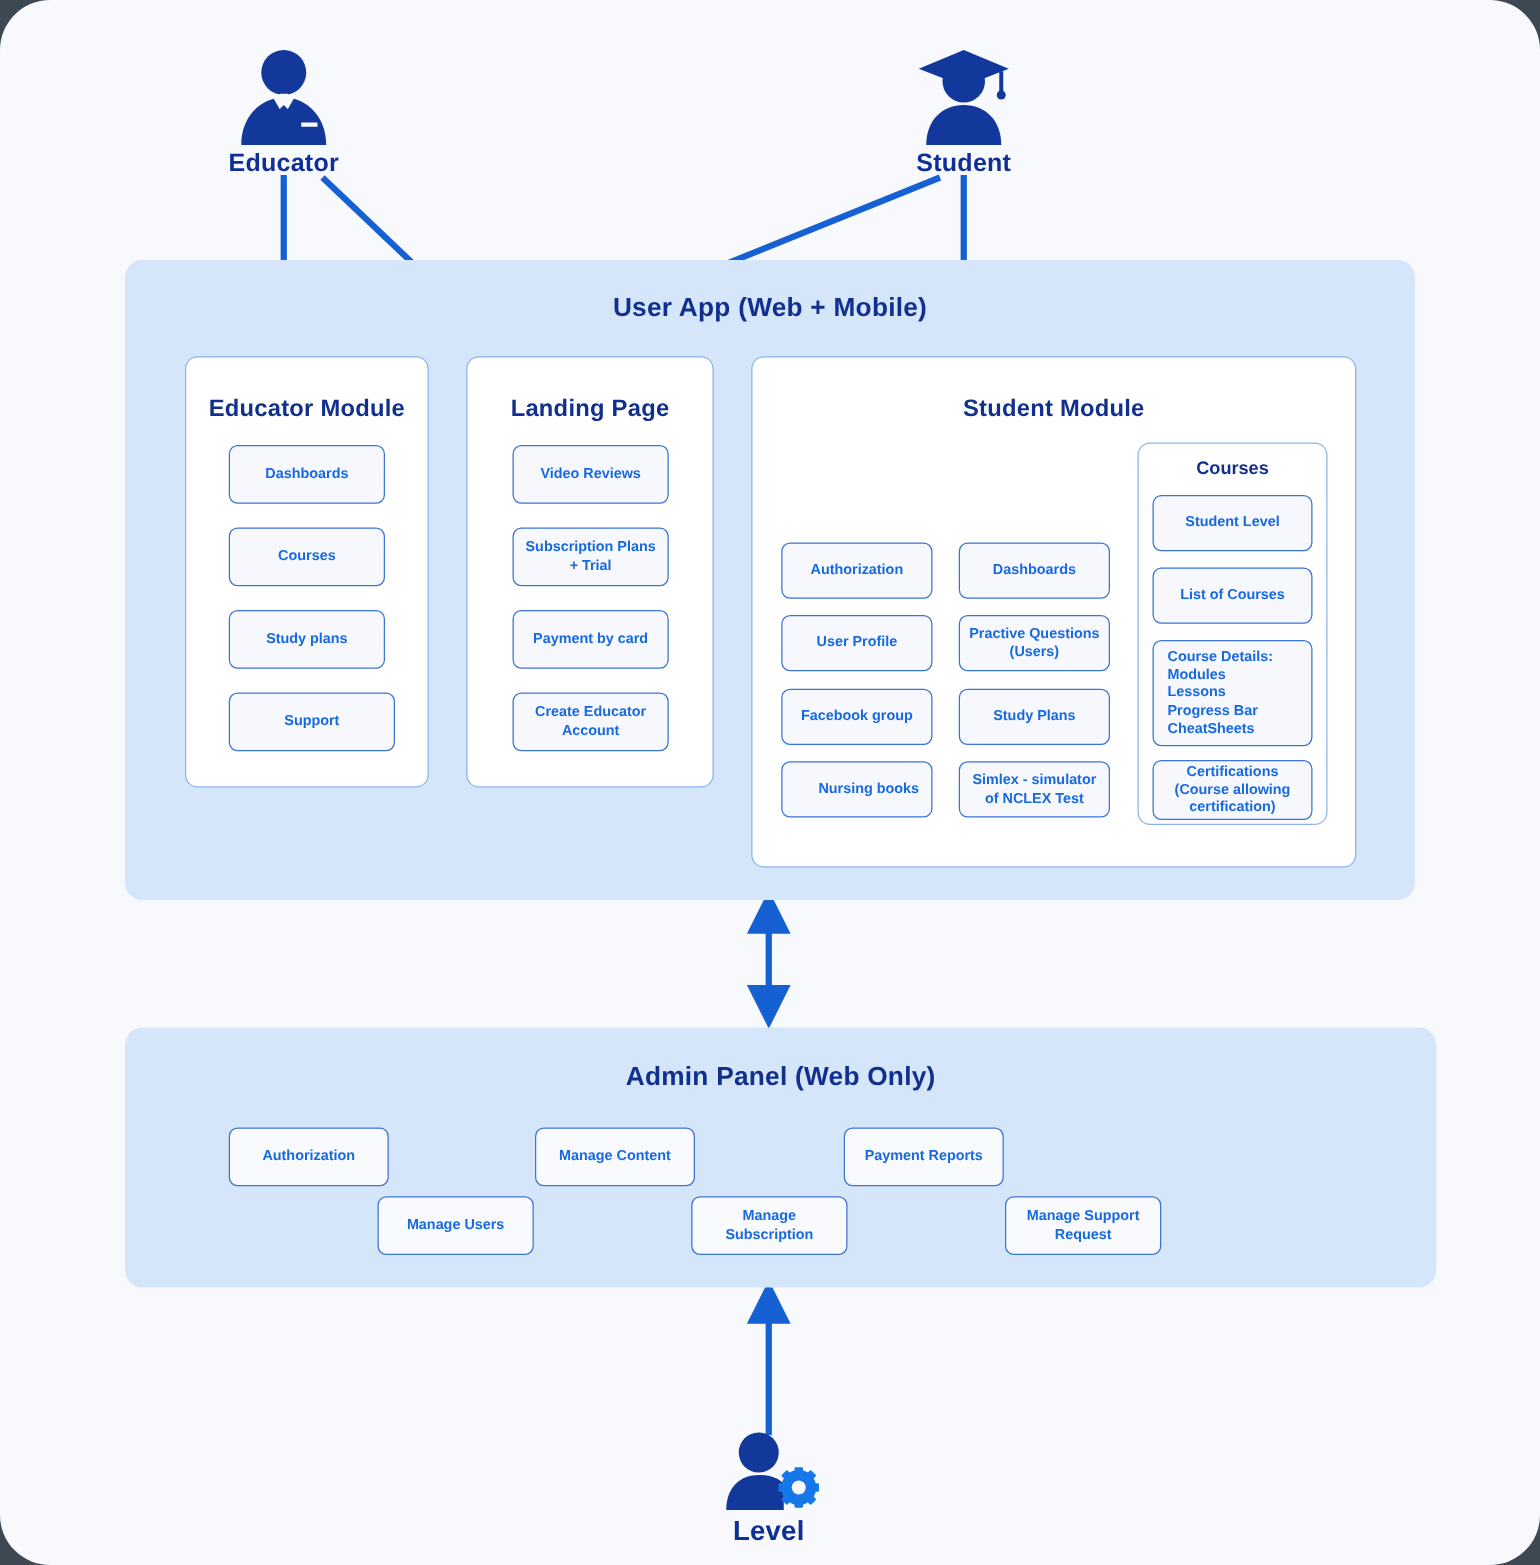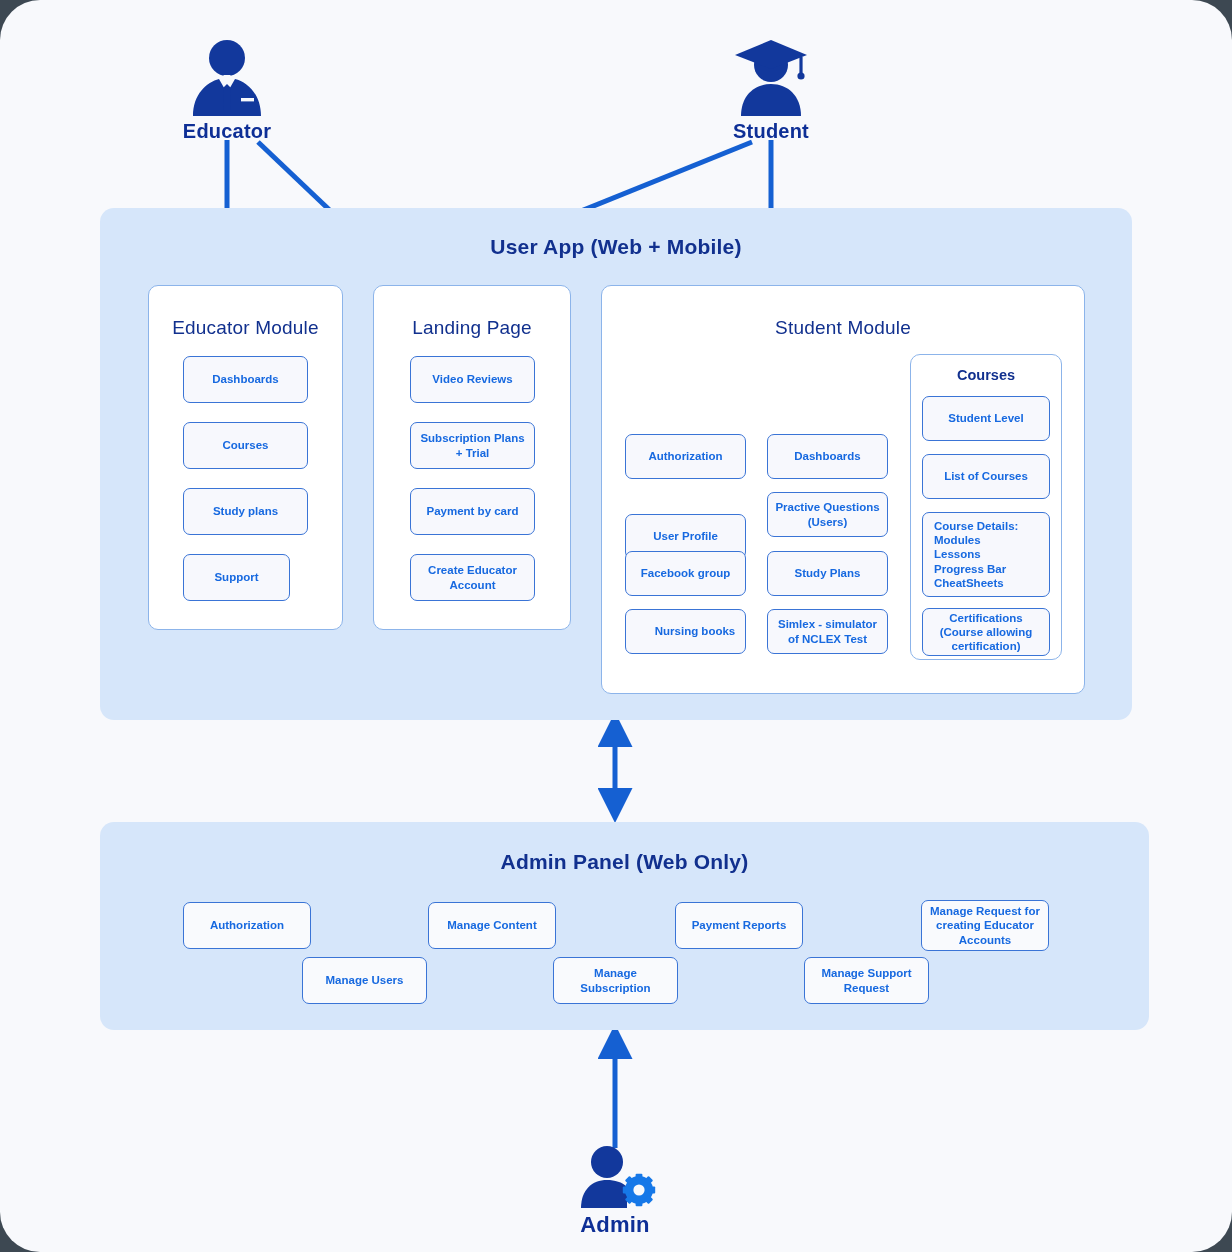--- a/index.html
+++ b/index.html
@@ -10,21 +10,21 @@
   
   .actor{position:absolute;text-align:center;}
   .actor .label{font-size:20px;font-weight:bold;color:#0e2f96;margin-top:4px;letter-spacing:.2px;}
 
   
   .panel{position:absolute;background:#d6e6fa;border-radius:14px;}
   .panel-title{position:absolute;font-size:21px;font-weight:bold;color:#11308e;text-align:center;width:100%;letter-spacing:.2px;}
 
   
   .col{position:absolute;background:#ffffff;border:1.3px solid #8cb4ea;border-radius:10px;box-sizing:border-box;}
-  .col-title{position:absolute;width:100%;text-align:center;font-size:19px;font-weight:normal;color:#11308e;letter-spacing:.2px;}
+  .col-title{position:absolute;width:100%;text-align:center;font-size:19px;font-weight:bold;color:#11308e;letter-spacing:.2px;}
 
   
   .box{position:absolute;background:#f7f8fd;border:1.3px solid #3a74d6;border-radius:7px;
        box-sizing:border-box;display:flex;align-items:center;justify-content:center;
        text-align:center;font-size:11.5px;font-weight:bold;color:#1769e0;line-height:1.22;padding:2px 5px;}
   .box.left{justify-content:flex-start;text-align:left;padding-left:11px;}
   .box.adm{background:#f9fafd;}
 
   .subcard{position:absolute;background:#ffffff;border:1.3px solid #8cb4ea;border-radius:10px;box-sizing:border-box;}
   .subcard-title{position:absolute;width:100%;text-align:center;font-size:14.5px;font-weight:bold;color:#11308e;}
@@ -91,36 +91,36 @@
   <div class="panel" style="left:100px;top:208px;width:1032px;height:512px;">
     <div class="panel-title" style="top:27px;left:0;">User App (Web + Mobile)</div>
   </div>
 
   <div class="col" style="left:148px;top:285px;width:195px;height:345px;">
     <div class="col-title" style="top:31px;">Educator Module</div>
   </div>
   <div class="box" style="left:183px;top:356px;width:125px;height:47px;">Dashboards</div>
   <div class="box" style="left:183px;top:422px;width:125px;height:47px;">Courses</div>
   <div class="box" style="left:183px;top:488px;width:125px;height:47px;">Study plans</div>
-  <div class="box" style="left:183px;top:554px;width:107px;height:47px;">Support</div>
+  <div class="box" style="left:183px;top:554px;width:133px;height:47px;">Support</div>
 
   <div class="col" style="left:373px;top:285px;width:198px;height:345px;">
     <div class="col-title" style="top:31px;">Landing Page</div>
   </div>
   <div class="box" style="left:410px;top:356px;width:125px;height:47px;">Video Reviews</div>
   <div class="box" style="left:410px;top:422px;width:125px;height:47px;">Subscription Plans + Trial</div>
   <div class="box" style="left:410px;top:488px;width:125px;height:47px;">Payment by card</div>
   <div class="box" style="left:410px;top:554px;width:125px;height:47px;">Create Educator Account</div>
 
   <div class="col" style="left:601px;top:285px;width:484px;height:409px;">
     <div class="col-title" style="top:31px;">Student Module</div>
   </div>
 
   <div class="box" style="left:625px;top:434px;width:121px;height:45px;">Authorization</div>
-  <div class="box" style="left:625px;top:514px;width:121px;height:45px;">User Profile</div>
+  <div class="box" style="left:625px;top:492px;width:121px;height:45px;">User Profile</div>
   <div class="box" style="left:625px;top:551px;width:121px;height:45px;">Facebook group</div>
   <div class="box" style="left:625px;top:609px;width:121px;height:45px;padding-left:24px;">Nursing books</div>
 
   <div class="box" style="left:767px;top:434px;width:121px;height:45px;">Dashboards</div>
   <div class="box" style="left:767px;top:492px;width:121px;height:45px;">Practive Questions (Users)</div>
   <div class="box" style="left:767px;top:551px;width:121px;height:45px;">Study Plans</div>
   <div class="box" style="left:767px;top:609px;width:121px;height:45px;">Simlex - simulator of NCLEX Test</div>
 
   <div class="subcard" style="left:910px;top:354px;width:152px;height:306px;">
     <div class="subcard-title" style="top:12px;">Courses</div>
@@ -132,21 +132,20 @@
   </div>
   <div class="box" style="left:922px;top:608px;width:128px;height:48px;">Certifications (Course allowing certification)</div>
 
   <div class="panel" style="left:100px;top:822px;width:1032px;height:208px;padding-left:17px;">
     <div class="panel-title" style="top:28px;left:0;">Admin Panel (Web Only)</div>
   </div>
 
   <div class="box adm" style="left:183px;top:902px;width:128px;height:47px;">Authorization</div>
   <div class="box adm" style="left:428px;top:902px;width:128px;height:47px;">Manage Content</div>
   <div class="box adm" style="left:675px;top:902px;width:128px;height:47px;">Payment Reports</div>
-  <div class="box adm" style="left:921px;top:900px;width:128px;height:51px;">Manage Request for creating Educator Accounts</div>
 
   <div class="box adm" style="left:302px;top:957px;width:125px;height:47px;">Manage Users</div>
   <div class="box adm" style="left:553px;top:957px;width:125px;height:47px;">Manage Subscription</div>
   <div class="box adm" style="left:804px;top:957px;width:125px;height:47px;">Manage Support Request</div>
 
   <div class="actor" style="left:565px;top:1146px;width:100px;">
     <svg width="100" height="62" viewBox="0 0 100 62">
       <circle cx="42" cy="16" r="16" fill="#12389c"></circle>
       <path d="M16 62 C16 44 27 34 42 34 C50 34 57 36 62 41 L62 62 Z" fill="#12389c"></path>
       <g transform="translate(60,30)">
@@ -155,16 +154,16 @@
         <rect x="10.6" y="23.6" width="6.8" height="6.6" rx="1" fill="#1678e8"></rect>
         <rect x="-2.2" y="10.6" width="6.6" height="6.8" rx="1" fill="#1678e8"></rect>
         <rect x="23.6" y="10.6" width="6.6" height="6.8" rx="1" fill="#1678e8"></rect>
         <rect x="1.2" y="1.2" width="6.6" height="6.6" rx="1" fill="#1678e8" transform="rotate(45 4.5 4.5)"></rect>
         <rect x="20.2" y="20.2" width="6.6" height="6.6" rx="1" fill="#1678e8" transform="rotate(45 23.5 23.5)"></rect>
         <rect x="20.2" y="1.2" width="6.6" height="6.6" rx="1" fill="#1678e8" transform="rotate(45 23.5 4.5)"></rect>
         <rect x="1.2" y="20.2" width="6.6" height="6.6" rx="1" fill="#1678e8" transform="rotate(45 4.5 23.5)"></rect>
         <circle cx="14" cy="14" r="5.6" fill="#f8f9fc"></circle>
       </g>
     </svg>
-    <div class="label" style="font-size:22px;">Admin</div>
+    <div class="label" style="font-size:22px;">Level</div>
   </div>
 
 </div>
 
 </body></html>

